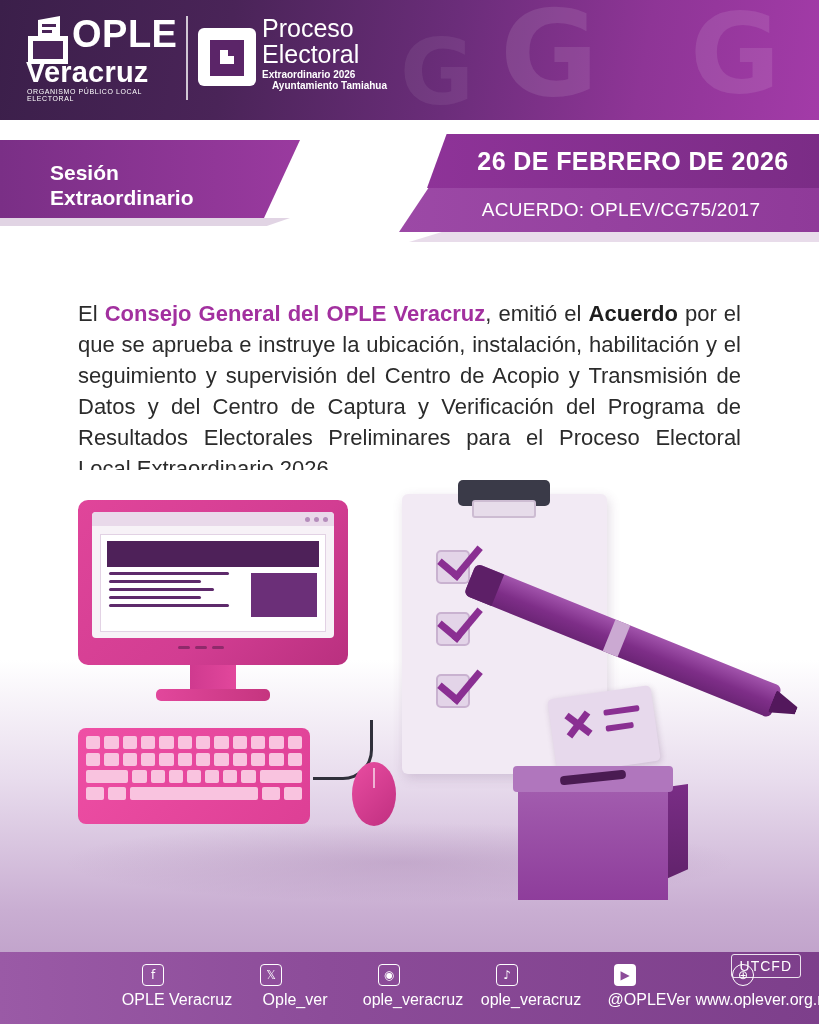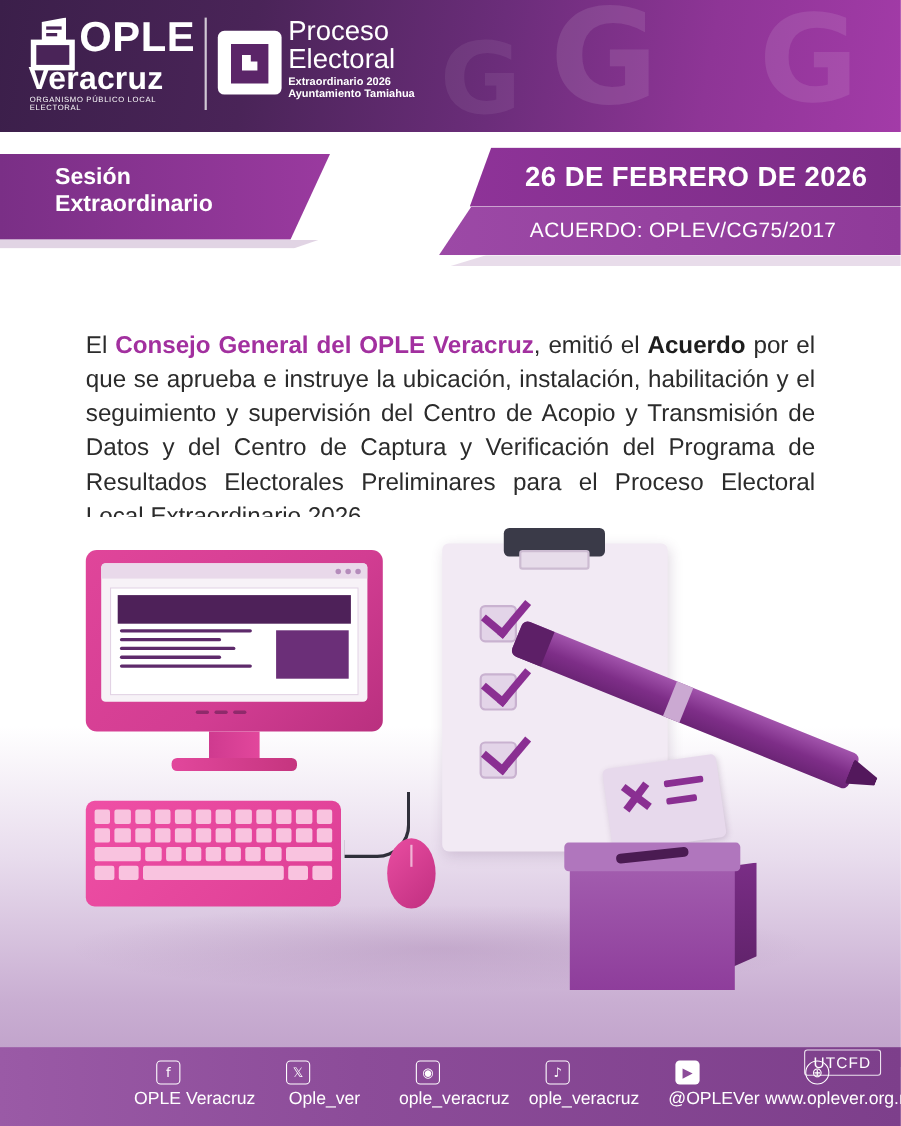--- a/index.html
+++ b/index.html
@@ -55,34 +55,34 @@
     width: 2px; height: 84px; background: rgba(255,255,255,0.75);
   }
   .pe-logo {
     position: absolute; left: 196px; top: 26px;
     width: 62px; height: 62px;
   }
   .pe-text { position: absolute; left: 262px; top: 16px; color: #fff; }
   .pe-line1 { font-size: 25px; font-weight: 400; line-height: 25px; }
   .pe-line2 { font-size: 25px; font-weight: 400; line-height: 26px; }
   .pe-line3 { font-size: 10px; font-weight: 700; margin-top: 2px; }
-  .pe-line4 { font-size: 10px; font-weight: 700; }
+  .pe-line4 { font-size: 10px; font-weight: 700; margin-left: 10px; }
 
   
   .band {
     position: relative; width: 819px; height: 155px;
     background: #ffffff;
   }
   .sesion-tab {
     position: absolute; left: 0; top: 20px;
     width: 300px; height: 78px;
     background: linear-gradient(90deg, #7a2f86 0%, #9a3a9f 100%);
     clip-path: polygon(0 0, 100% 0, 88% 100%, 0 100%);
     color: #fff;
-    padding: 8px 0 0 50px;
+    padding: 20px 0 0 50px;
   }
   .sesion-tab .l1 { font-size: 21px; font-weight: 700; line-height: 25px; }
   .sesion-tab .l2 { font-size: 21px; font-weight: 700; line-height: 25px; }
   .sesion-shadow {
     position: absolute; left: 0; top: 98px; width: 290px; height: 8px;
     background: rgba(120,60,130,0.22);
     clip-path: polygon(0 0, 100% 0, 92% 100%, 0 100%);
   }
 
   .date-bar {

